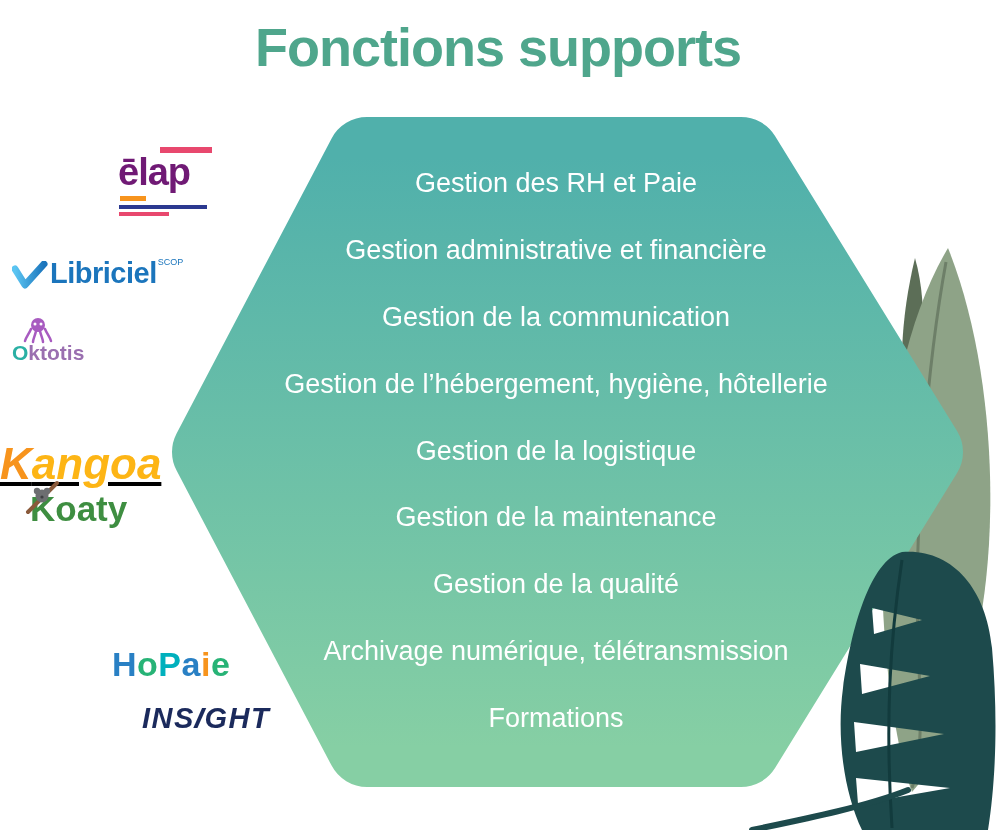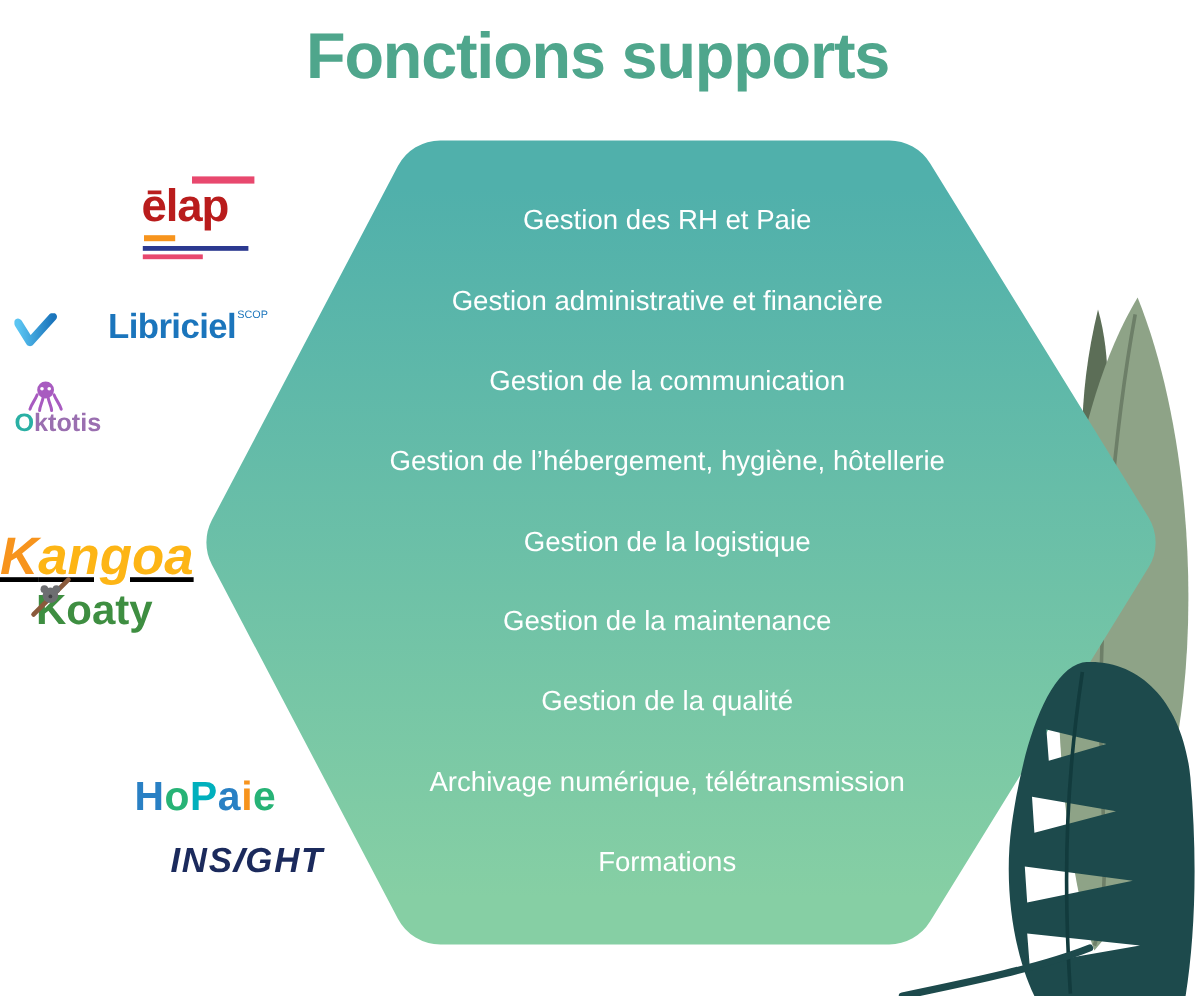--- a/index.html
+++ b/index.html
@@ -22,21 +22,21 @@
 
   
   .hex-svg { position:absolute; left:0; top:0; z-index:1; }
 
   .hex-items {
     position:absolute; left:246px; top:171px; width:620px; height:559px;
     display:flex; flex-direction:column; justify-content:space-between;
     z-index:2;
   }
   .hex-item {
-    color:#ffffff; font-size:23px; line-height:24px;
+    color:#ffffff; font-size:27px; line-height:24px;
     text-align:center; white-space:nowrap;
   }
 
   
   .leaf-back  { position:absolute; left:0; top:0; z-index:0; }
   .leaf-front { position:absolute; left:0; top:0; z-index:3; }
 
   
   .logo { position:absolute; z-index:4; }
 
@@ -44,21 +44,21 @@
   .logo-elap { left:118px; top:147px; width:120px; }
   .elap-topbar  { margin-left:42px; width:52px; height:6px; background:#e8486e; }
   .elap-text    { font-size:38px; font-weight:700; line-height:1.05; letter-spacing:-1px; }
   .elap-underbar{ width:26px; height:5px; background:#f7941d; margin:3px 0 4px 2px; }
   .elap-tagbar1 { width:88px; height:4px; background:#2b3990; margin:0 0 3px 1px; }
   .elap-tagbar2 { width:50px; height:4px; background:#e8486e; margin-left:1px; }
 
   
   .logo-libriciel { left:12px; top:257px; display:flex; align-items:flex-start; }
   .libriciel-check { margin:4px 2px 0 0; }
-  .libriciel-text { font-size:29px; font-weight:700; letter-spacing:-0.5px;margin-left:40px; }
+  .libriciel-text { font-size:29px; font-weight:700; letter-spacing:-0.5px; }
   .libriciel-sup  { font-size:9px; font-weight:400; vertical-align:super; margin-left:1px; }
 
   
   .logo-oktotis { left:12px; top:316px; }
   .octopus-icon { display:block; margin-left:10px; }
   .oktotis-text { font-size:21px; font-weight:700; line-height:1; margin-top:-2px; }
 
   
   .logo-kangoa { left:0px; top:439px; font-size:44px; font-style:italic; font-weight:800;text-decoration:underline; }
 
@@ -107,21 +107,21 @@
     <div class="hex-item">Gestion de la maintenance</div>
     <div class="hex-item">Gestion de la qualité</div>
     <div class="hex-item">Archivage numérique, télétransmission</div>
     <div class="hex-item">Formations</div>
   </div>
 
   <h1 class="title" style="color: rgb(79, 166, 140);">Fonctions supports</h1>
 
   <div class="logo logo-elap">
     <div class="elap-topbar"></div>
-    <div class="elap-text" style="color: #b91c1c;">ēlap</div>
+    <div class="elap-text" style="color: #701a75;">ēlap</div>
     <div class="elap-underbar"></div>
     <div class="elap-tagbar1"></div>
     <div class="elap-tagbar2"></div>
   </div>
 
   <div class="logo logo-libriciel">
     <svg class="libriciel-check" width="36" height="28" viewBox="0 0 36 28">
       <defs>
         <linearGradient id="lchk" x1="0" y1="0" x2="1" y2="0">
           <stop offset="0" stop-color="#5bc5f2"></stop>

